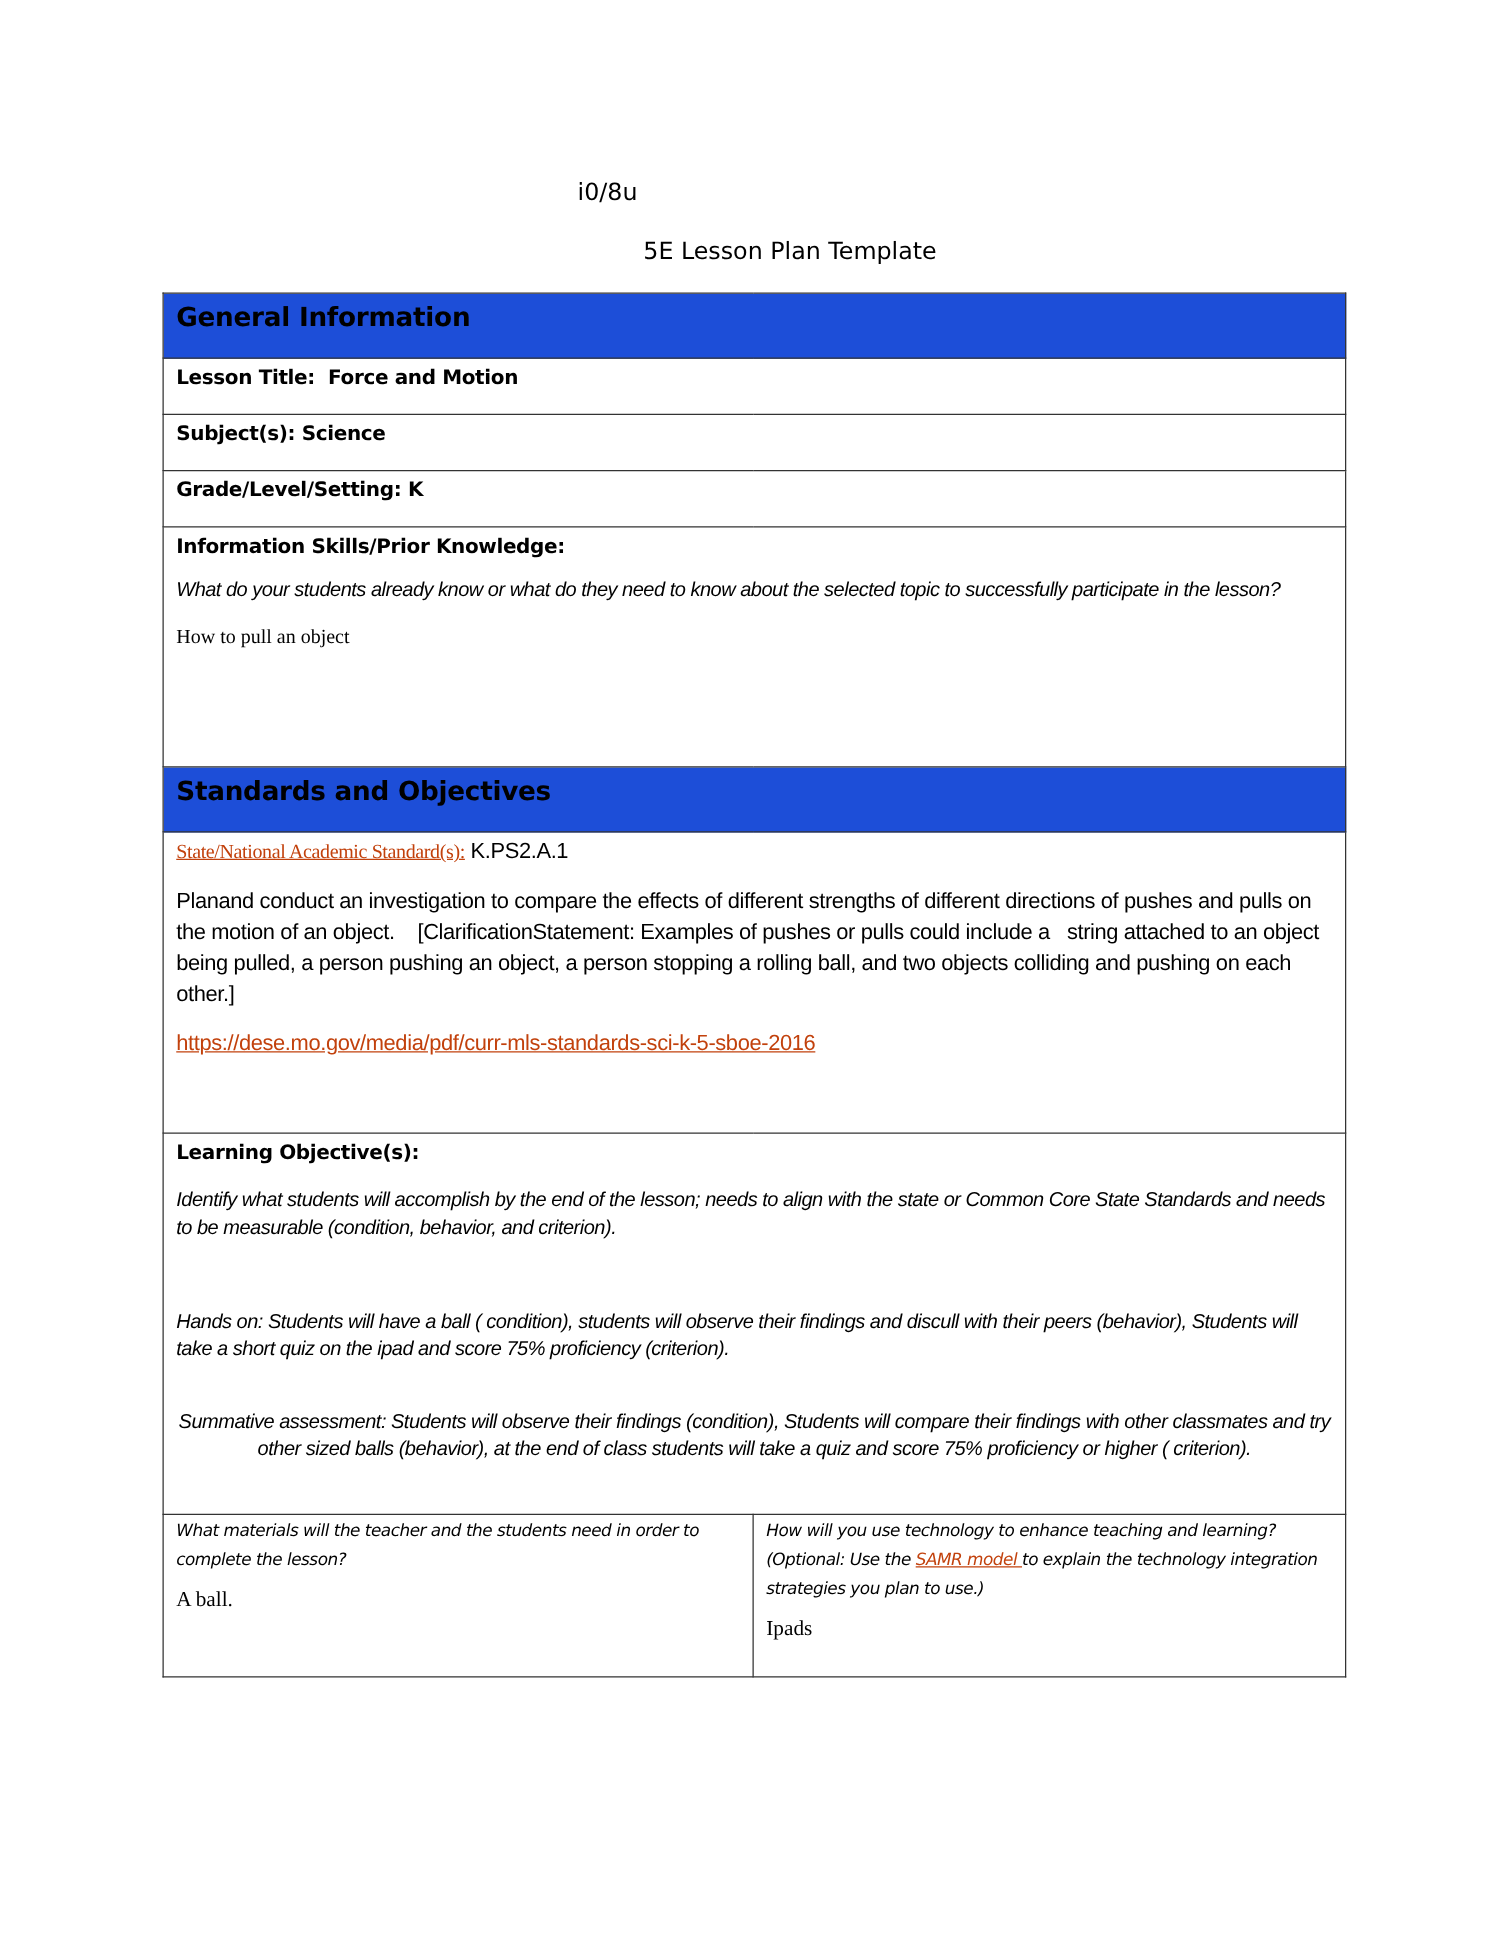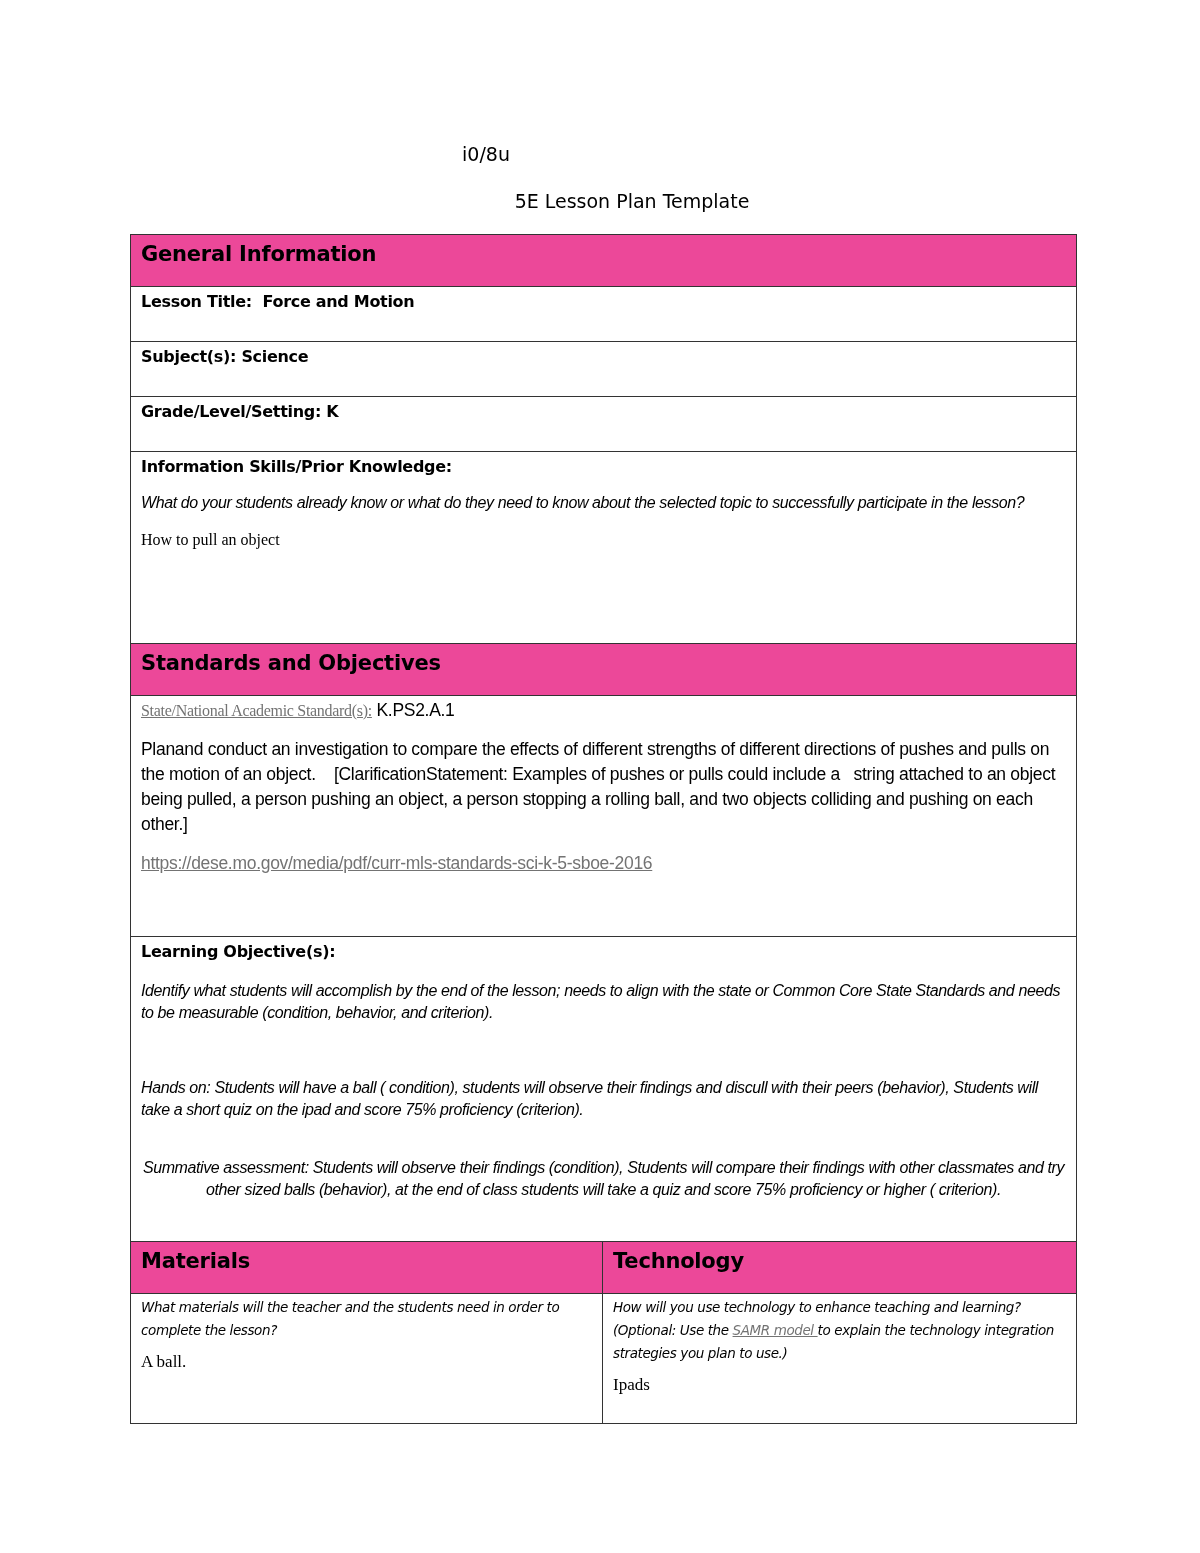--- a/index.html
+++ b/index.html
@@ -3,28 +3,28 @@
 <meta charset="utf-8">
 <style>
   html, body { margin: 0; padding: 0; background: #ffffff; }
   body { width: 1200px; height: 1553px; position: relative; overflow: hidden; color: #000; }
   .title1 { position: absolute; top: 143px; left: 0; width: 972px; text-align: center;
     font-family: "DejaVu Sans", sans-serif; font-size: 19px; }
   .title2 { position: absolute; top: 190px; left: 0; width: 1200px; text-align: center;
     font-family: "DejaVu Sans", sans-serif; font-size: 19px; margin-left: 32px; }
   table.plan { position: absolute; top: 234px; left: 130px; width: 946px; border-collapse: collapse; table-layout: fixed; }
   table.plan td { border: 1.5px solid #333; vertical-align: top; padding: 0 10px; }
-  .hdr { background: #ec4899; height: 52px; padding-left: 48px; }
+  .hdr { background: #1d4ed8; height: 52px; padding-left: 48px; }
   .hdr .h { font-family: "DejaVu Sans", sans-serif; font-weight: bold; font-size: 21px; padding-top: 7px; letter-spacing: -0.2px; }
-  .row-simple { height: 55px; }
+  .row-simple { height: 45px; }
   .lbl { font-family: "DejaVu Sans", sans-serif; font-weight: bold; font-size: 16px; padding-top: 5px; letter-spacing: -0.3px; }
   .ital { font-family: "Liberation Sans", sans-serif; font-style: italic; font-size: 16px; line-height: 22px; letter-spacing: -0.4px; }
   .body { font-family: "Liberation Sans", sans-serif; font-size: 17.5px; line-height: 25px; letter-spacing: -0.3px; }
   .sans { font-family: Liberation Serif, serif; font-size: 16px; }
-  a.link { color: #737373; text-decoration: underline; }
+  a.link { color: #c2410c; text-decoration: underline; }
   .mt14 { margin-top: 14px; }
   .small-ital { font-family: "DejaVu Sans", sans-serif; font-style: italic; font-size: 13.5px; line-height: 23px; letter-spacing: -0.4px; }
 </style>
 </head>
 <body>
 
 <div class="title1">i0/8u</div>
 <div class="title2">5E Lesson Plan Template</div>
 
 <table class="plan">
@@ -94,28 +94,20 @@
 
   <tr style="height:305px;">
     <td colspan="2">
       <div class="lbl">Learning Objective(s):</div>
       <div class="ital" style="margin-top:19px;">Identify what students will accomplish by the end of the lesson; needs to align with the state or Common Core State Standards and needs to be measurable (condition, behavior, and criterion).</div>
       <div class="ital" style="margin-top:53px;">Hands on: Students will have a ball ( condition), students will observe their findings and discull with their peers (behavior), Students will take a short quiz on the ipad and score 75% proficiency (criterion).</div>
       <div class="ital" style="margin-top:36px;text-align:center;">Summative assessment: Students will observe their findings (condition), Students will compare their findings with other classmates and try other sized balls (behavior), at the end of class students will take a quiz and score 75% proficiency or higher ( criterion).</div>
     </td>
   </tr>
 
-  <tr class="hdr">
-    <td>
-          <div class="h">Materials</div>
-        </td>
-    <td>
-          <div class="h">Technology</div>
-        </td>
-  </tr>
 
   <tr style="height:130px;">
     <td>
       <div class="small-ital" style="margin-top:2px;">What materials will the teacher and the students need in order to complete the lesson?</div>
       <div class="sans" style="margin-top:10px;font-size:17px;">A ball.</div>
     </td>
     <td>
       <div class="small-ital" style="margin-top:2px;">
         <span>How will you use technology to enhance teaching and learning? (Optional: Use the </span><a class="link" href="#">SAMR model </a><span>to explain the technology integration strategies you plan to use.)</span>
       </div>

